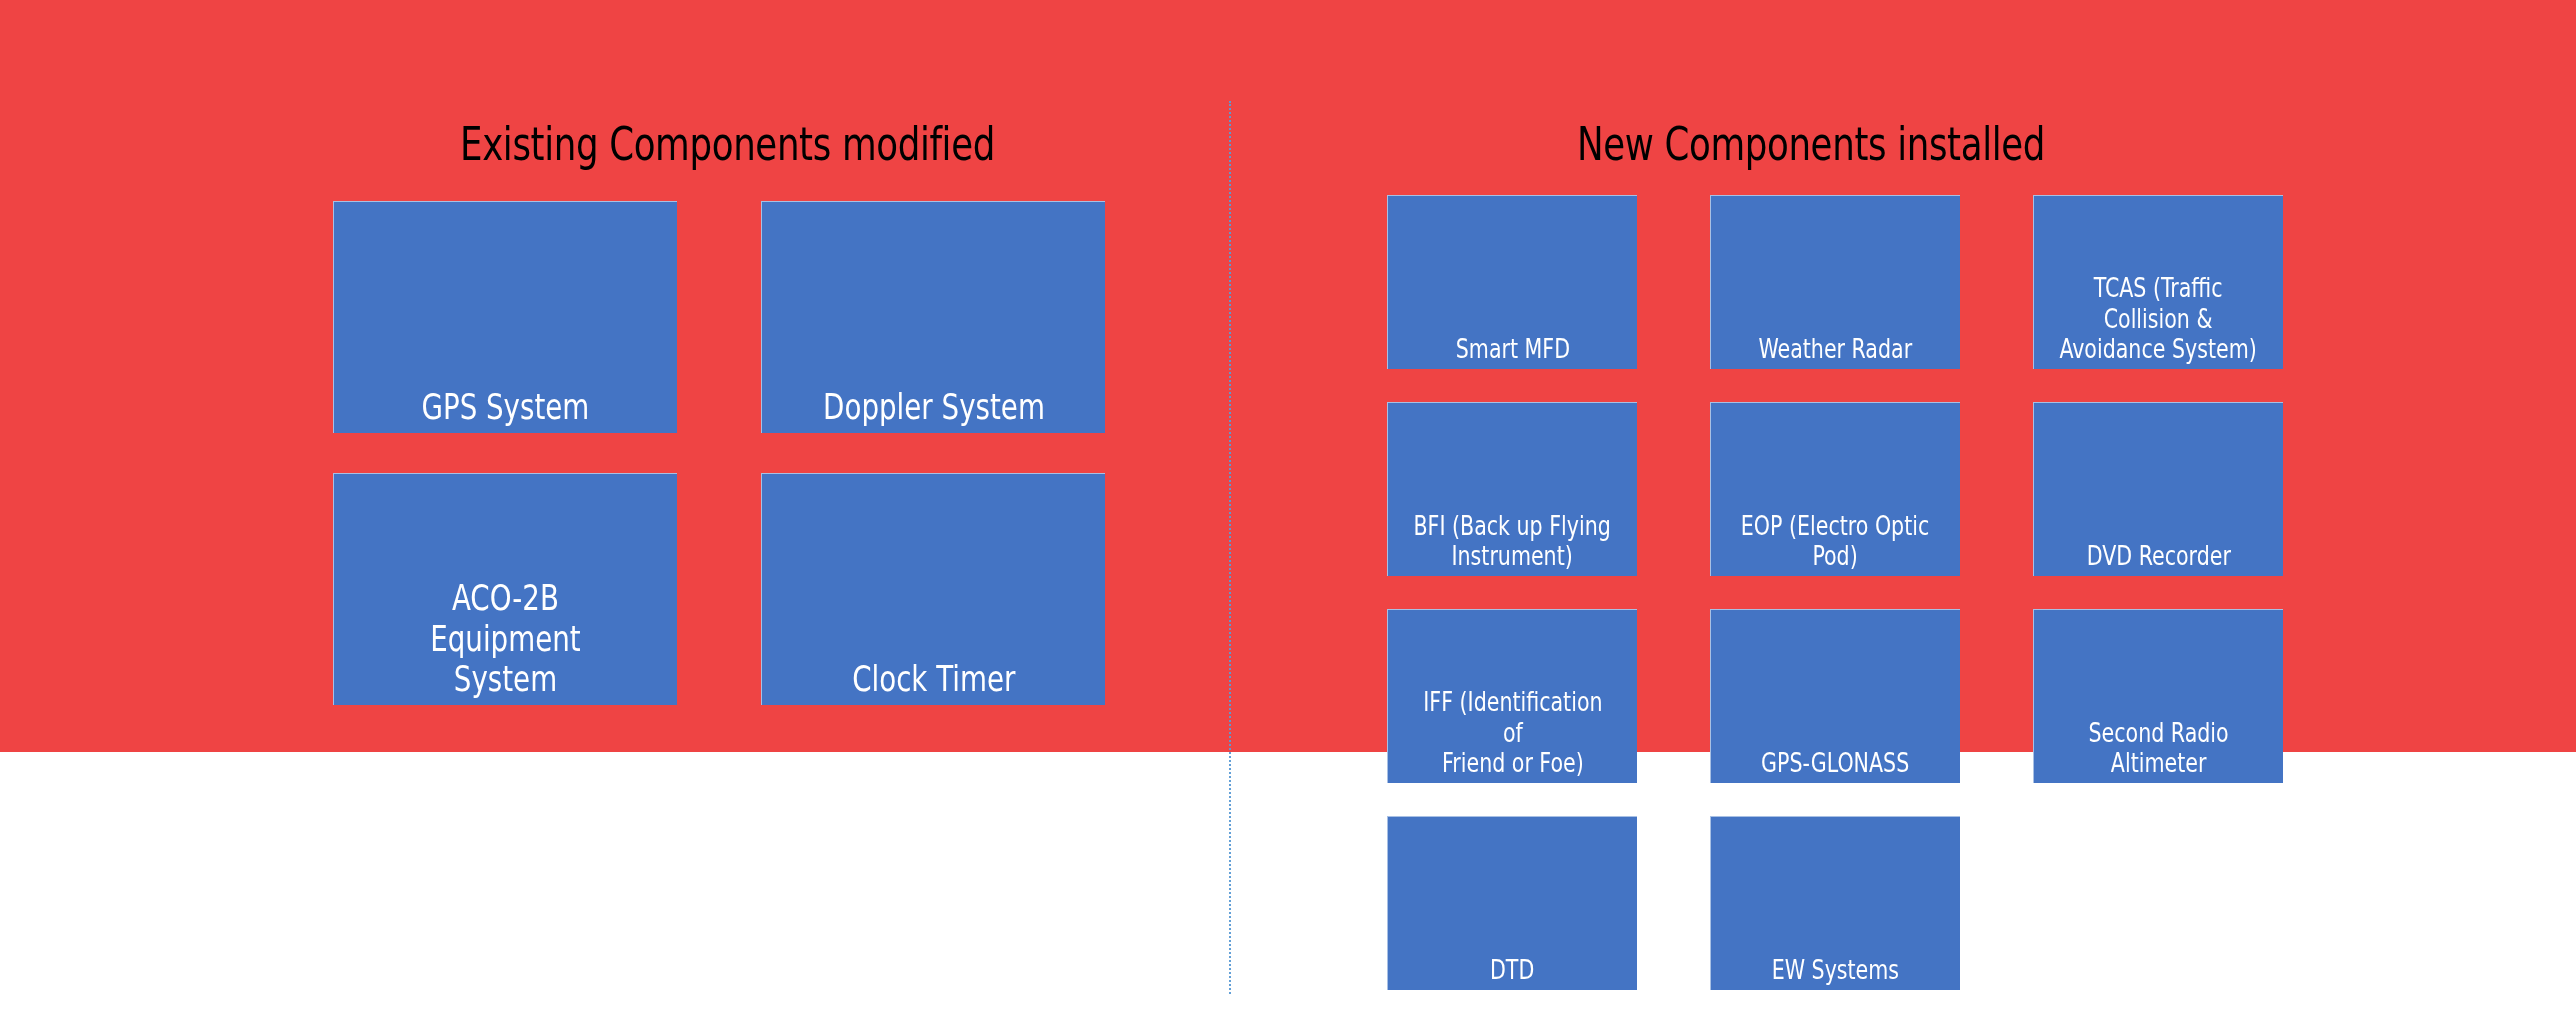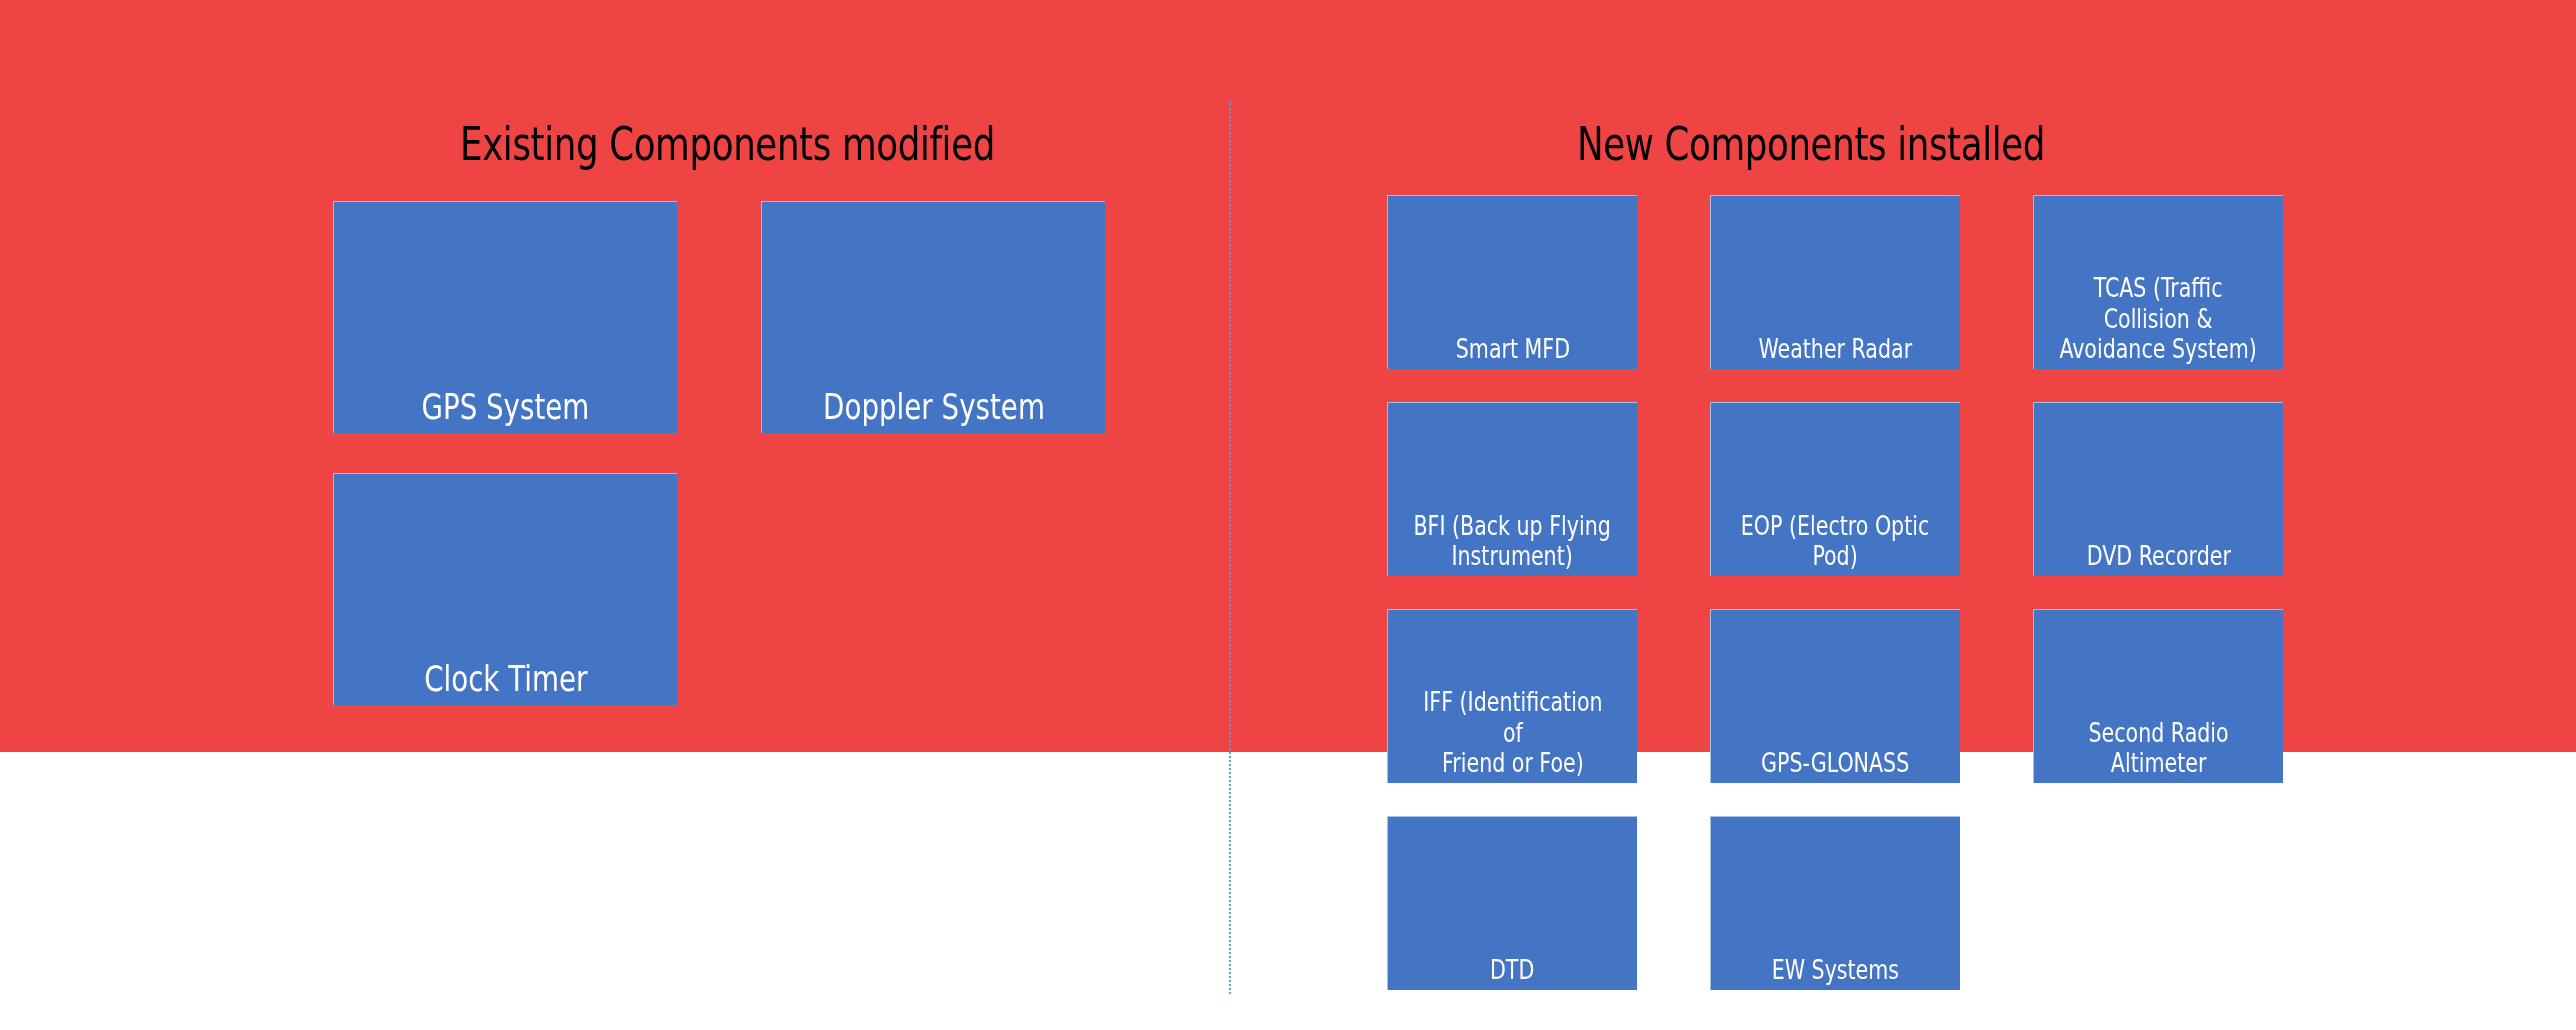--- a/index.html
+++ b/index.html
@@ -122,20 +122,25 @@
   <div id="divider"></div>
 
   <div id="grid-left" class="grid">
     <div class="box">
       <span class="box-label">GPS System</span>
     </div>
     <div class="box">
       <span class="box-label">Doppler System</span>
     </div>
     <div class="box">
+      <span class="box-label">ACO-2B
+Equipment
+System</span>
+    </div>
+    <div class="box">
       <span class="box-label">Clock Timer</span>
     </div>
   </div>
 
   <div id="grid-right" class="grid">
     <div class="box">
       <span class="box-label">Smart MFD</span>
     </div>
     <div class="box">
       <span class="box-label">Weather Radar</span>

